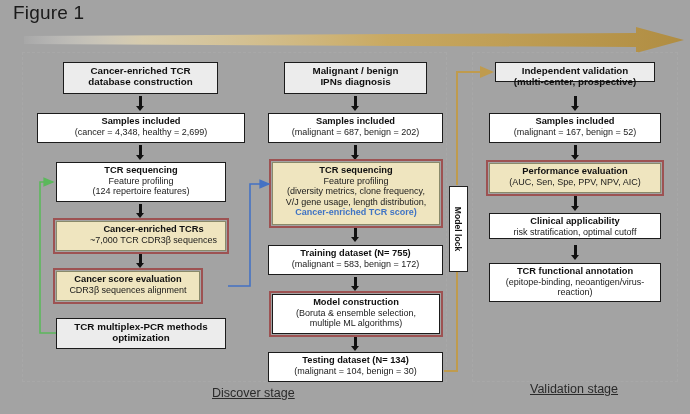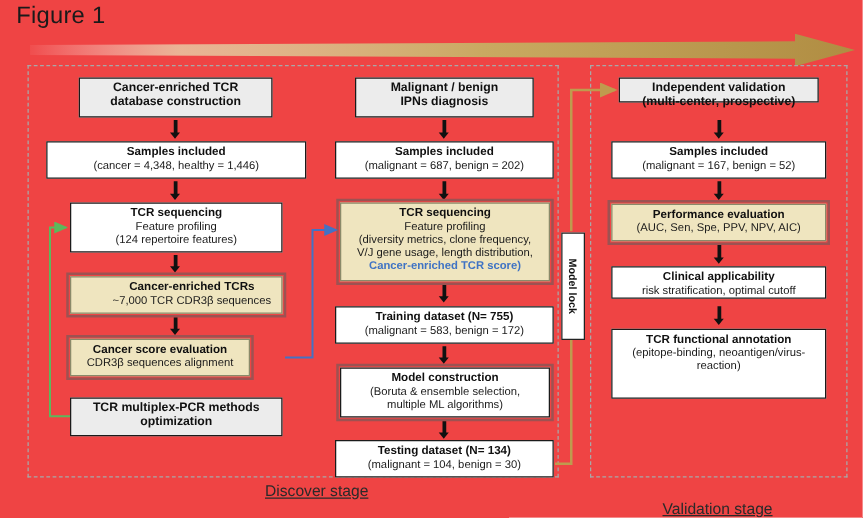--- a/index.html
+++ b/index.html
@@ -3,21 +3,21 @@
 <meta charset="utf-8">
 <style>
   html,body{margin:0;padding:0;}
   body{
     width:690px;height:414px;
     background:#ffffff;
     font-family:"Liberation Sans", sans-serif;
     overflow:hidden;
     position:relative;
   }
-  #root{position:relative;width:690px;height:414px;background:#ef4444;}
+  #root{position:relative;width:690px;height:414px;background:#a3a3a3;}
 
   
   .fig-title{
     position:absolute;left:13px;top:2px;
     font-size:19px;color:#1a1a1a;letter-spacing:.2px;
     font-family:"Liberation Sans", sans-serif;
   }
 
   
   .top-arrow{position:absolute;left:24px;top:27px;width:660px;height:26px;}
@@ -32,21 +32,21 @@
   #stage-discover{left:22px;top:52px;width:425px;height:330px;}
   #stage-validation{left:472px;top:52px;width:206px;height:330px;}
 
   .stage-label{
     position:absolute;
     font-size:12.5px;color:#2a2a2a;
     white-space:nowrap;
     text-decoration:underline;
   }
   #label-discover{left:212px;top:386px;}
-  #label-validation{left:530px;top:400px;}
+  #label-validation{left:530px;top:382px;}
 
   
   .node{
     position:absolute;
     box-sizing:border-box;
     display:flex;flex-direction:column;
     align-items:center;justify-content:flex-start;
     text-align:center;
     background:#ffffff;
     border:1.6px solid #1b1b1b;
@@ -128,21 +128,21 @@
     <div class="t1">Cancer-enriched TCR</div>
     <div class="t1">database construction</div>
   </div>
   <div class="varrow" style="left:136px;top:96px;height:16px;">
     <div class="shaft" style="height:11px;"></div>
       <div class="head" style="top:10px;"></div>
   </div>
 
   <div class="node" id="n-d1" style="left:37px;top:113px;width:208px;height:30px;">
     <div class="t1">Samples included</div>
-    <div class="t2">(cancer = 4,348, healthy = 1,446)</div>
+    <div class="t2">(cancer = 4,348, healthy = 2,699)</div>
   </div>
   <div class="varrow" style="left:136px;top:145px;height:16px;">
     <div class="shaft" style="height:11px;"></div>
       <div class="head" style="top:10px;"></div>
   </div>
 
   <div class="node" id="n-d2" style="left:56px;top:162px;width:170px;height:40px;">
     <div class="t1">TCR sequencing</div>
     <div class="t2">Feature profiling</div>
     <div class="t2">(124 repertoire features)</div>
@@ -254,21 +254,21 @@
 
   <div class="node" id="n-v3" style="left:489px;top:213px;width:172px;height:26px;">
     <div class="t1">Clinical applicability</div>
     <div class="t2">risk stratification, optimal cutoff</div>
   </div>
   <div class="varrow" style="left:571px;top:245px;height:16px;">
     <div class="shaft" style="height:11px;"></div>
       <div class="head" style="top:10px;"></div>
   </div>
 
-  <div class="node" id="n-v4" style="left:489px;top:263px;width:172px;height:56px;">
+  <div class="node" id="n-v4" style="left:489px;top:263px;width:172px;height:39px;">
     <div class="t1">TCR functional annotation</div>
     <div class="t2">(epitope-binding, neoantigen/virus-</div>
     <div class="t2">reaction)</div>
   </div>
 
   <div id="model-lock">
     <span>Model lock</span>
   </div>
 
   <svg class="svg-layer" viewBox="0 0 690 414">

